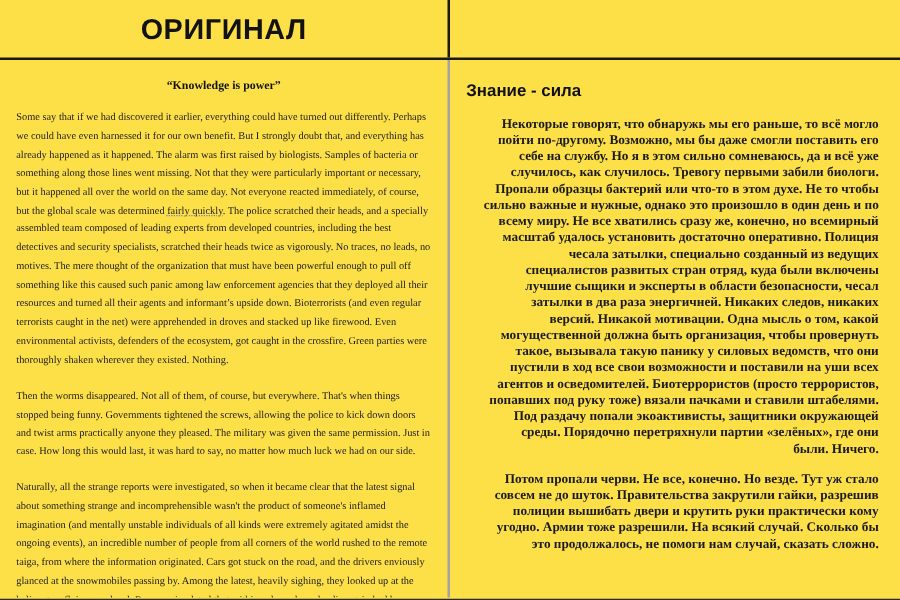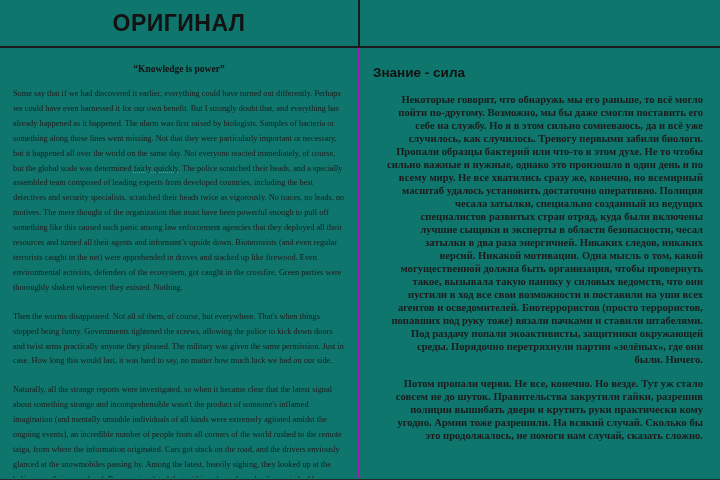--- a/index.html
+++ b/index.html
@@ -8,21 +8,21 @@
     width: 720px;
     height: 480px;
     background: #ffffff;
     font-family: "Liberation Serif", serif;
   }
 
   #page {
     position: relative;
     width: 720px;
     height: 480px;
-    background: #0f766e;
+    background: #fde047;
     overflow: hidden;
   }
 
   
   .header-row {
     display: flex;
     width: 720px;
     height: 48px;
     border-bottom: 2px solid #1a1a1a;
   }
@@ -53,21 +53,21 @@
     height: 430px;
   }
 
   .col {
     flex: 0 0 360px;
     height: 430px;
     position: relative;
     overflow: hidden;
   }
 
-  .col.left  { border-right: 2px solid #a21caf; }
+  .col.left  { border-right: 2px solid #a3a3a3; }
 
   .col-inner { padding: 10px 13px 0 13px; }
 
   
   .orig-title {
     font-family: "Liberation Serif", serif;
     font-weight: 700;
     font-size: 9.5px;
     text-align: center;
     color: #111;

